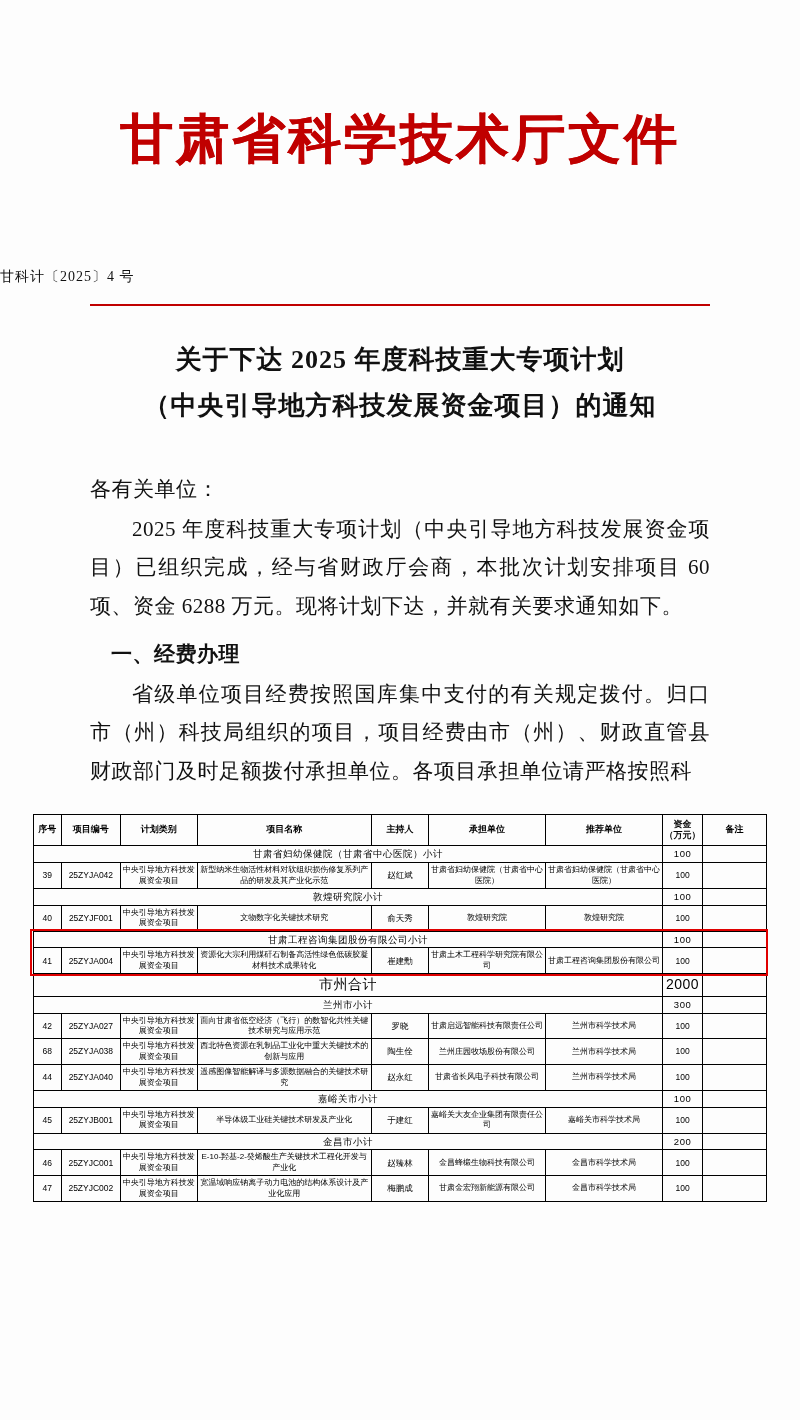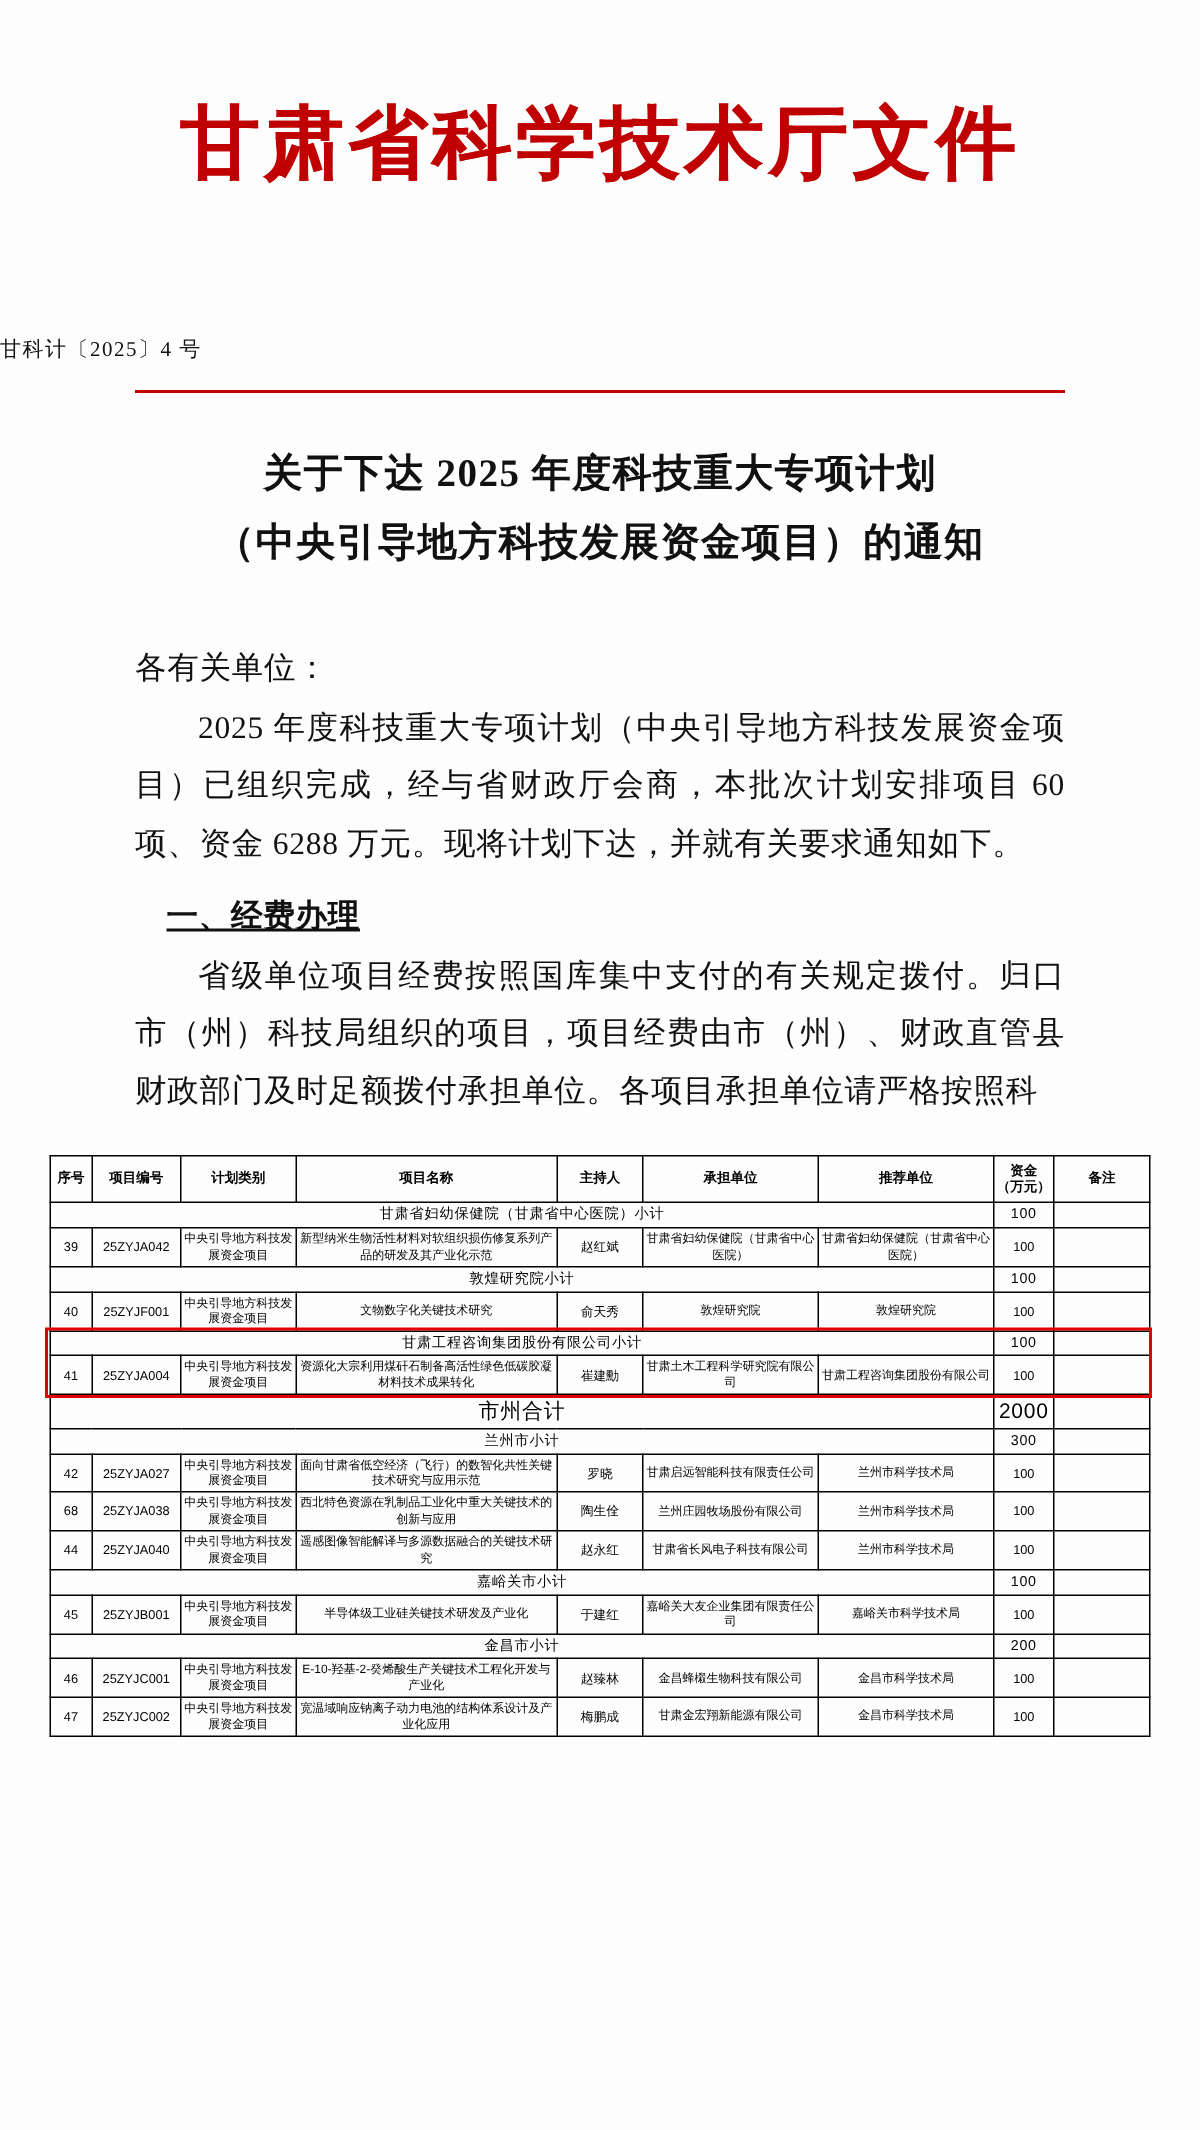--- a/index.html
+++ b/index.html
@@ -22,21 +22,21 @@
     background: #fdfdfd;
   }
   
   .doc-title {
     text-align: center;
     color: #c00000;
     font-weight: bold;
     font-size: 53px;
     letter-spacing: 3px;
     margin: 0;
-    padding-top: 60px;
+    padding-top: 104px;
     font-family: "Liberation Serif", "DejaVu Serif", serif;
     text-shadow: 0.5px 0 0 #c00000;
   }
   .doc-number {
     text-align: left;
     font-size: 14px;
     margin-top: 92px;
     letter-spacing: 1px;
   }
   .red-rule {
@@ -66,21 +66,20 @@
     margin: 0 0 2px 0;
   }
   .para {
     margin: 0;
     text-indent: 2em;
   }
   .section-head {
     margin: 10px 0 2px 0;
     font-weight: bold;
     text-indent: 1em;
-    text-decoration: underline;
   }
   
   .table-wrap {
     width: 734px;
     margin: 24px auto 0 auto;
   }
   table.plan {
     border-collapse: collapse;
     width: 100%;
     font-family: "Liberation Sans", "DejaVu Sans", sans-serif;

